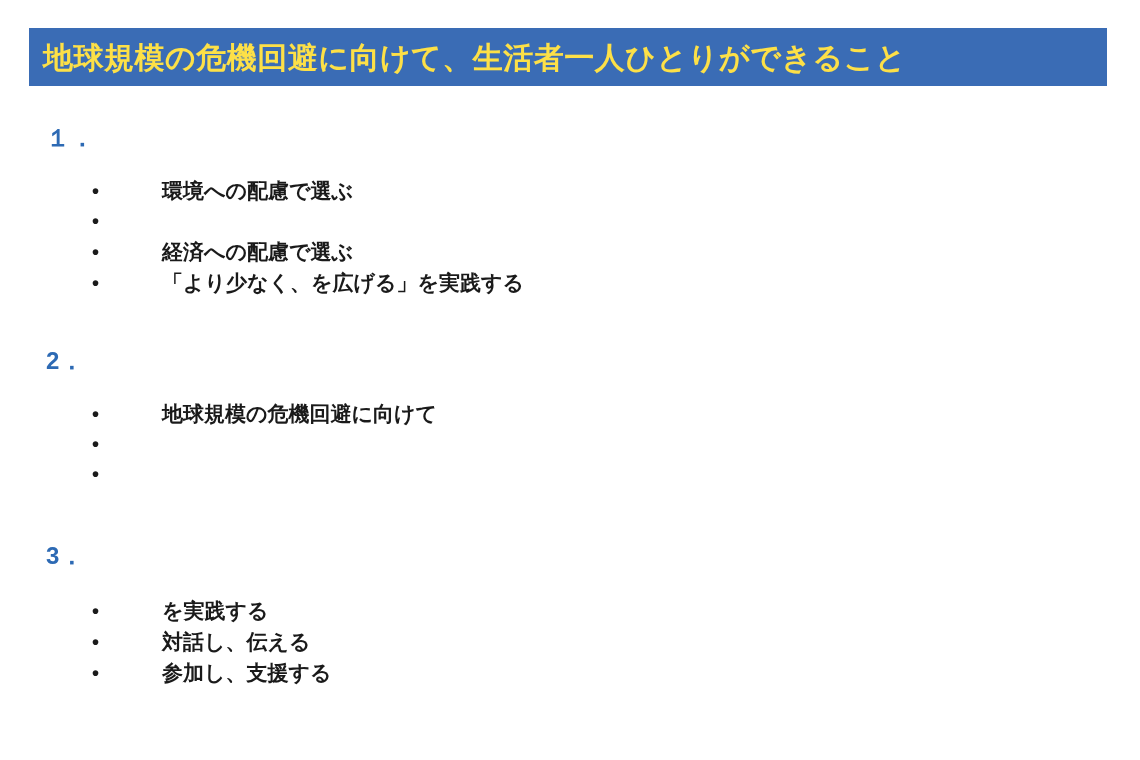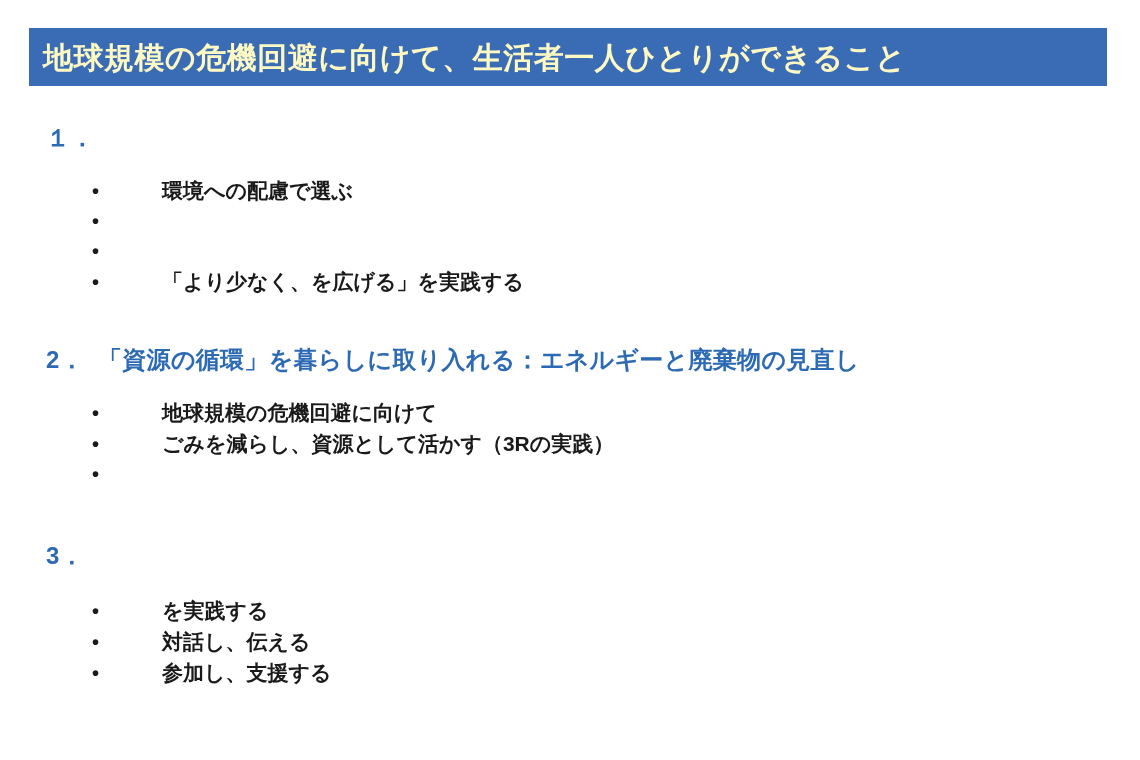--- a/index.html
+++ b/index.html
@@ -25,21 +25,21 @@
     position: absolute;
     left: 29px;
     top: 28px;
     width: 1078px;
     height: 58px;
     background: #3a6cb5;
     display: flex;
     align-items: center;
   }
   .title-text {
-    color: #fef9c3;
+    color: #fde047;
     font-size: 30px;
     font-weight: bold;
     letter-spacing: 0.5px;
     padding-left: 14px;
     line-height: 1.1;
     white-space: nowrap;
   }
   .body-area {
     position: absolute;
     left: 0;
@@ -120,41 +120,40 @@
       <ul class="bullets">
         <li class="bullet-item">
           <span class="bullet-dot">•</span>
           <span class="bullet-text">環境への配慮で選ぶ</span>
         </li>
         <li class="bullet-item">
           <span class="bullet-dot">•</span>
         </li>
         <li class="bullet-item">
           <span class="bullet-dot">•</span>
+          <span class="bullet-text">経済への配慮で選ぶ</span>
         </li>
         <li class="bullet-item">
           <span class="bullet-dot">•</span>
           <span class="bullet-text">「より少なく、を広げる」を実践する</span>
         </li>
       </ul>
     </div>
 
     <div class="section" id="section-2">
       <div class="section-heading">
         <span class="section-number">2．</span>
-        <span class="section-title">「資源の循環」を暮らしに取り入れる：エネルギーと廃棄物の見直し</span>
       </div>
       <ul class="bullets">
         <li class="bullet-item">
           <span class="bullet-dot">•</span>
           <span class="bullet-text">地球規模の危機回避に向けて</span>
         </li>
         <li class="bullet-item">
           <span class="bullet-dot">•</span>
-          <span class="bullet-text">ごみを減らし、資源として活かす（3Rの実践）</span>
         </li>
         <li class="bullet-item">
           <span class="bullet-dot">•</span>
         </li>
       </ul>
     </div>
 
     <div class="section" id="section-3">
       <div class="section-heading">
         <span class="section-number">3．</span>

